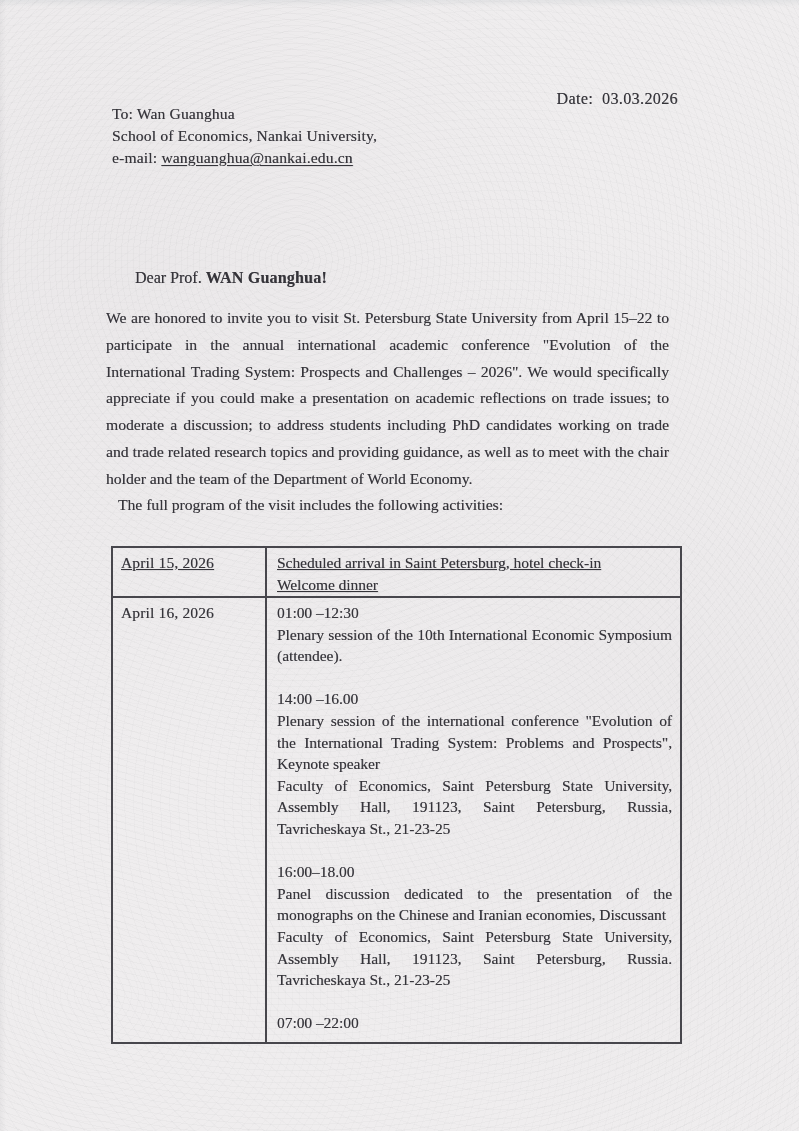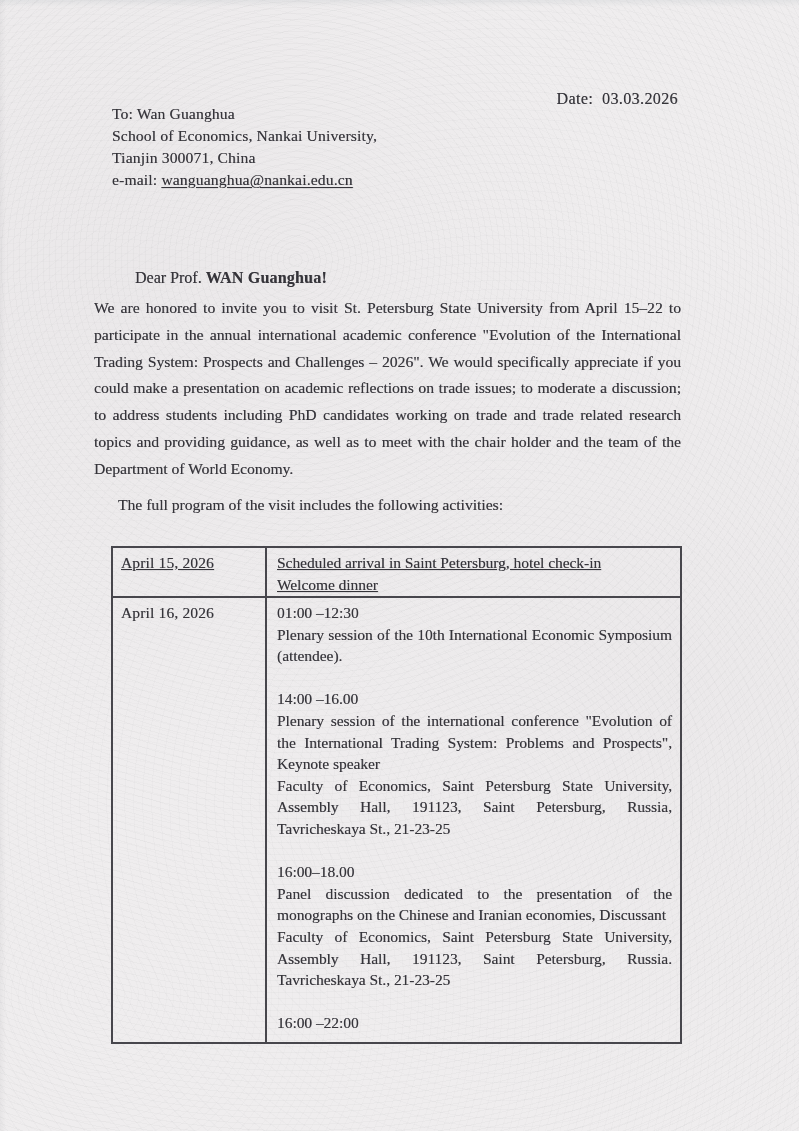--- a/index.html
+++ b/index.html
@@ -55,21 +55,21 @@
     width: 587px;
   }
   .salutation {
     margin: 0 0 2px 0;
     text-indent: 41px;
     font-size: 16px;
     line-height: 30px;
   }
   .salutation b { letter-spacing: 0.2px; }
   .body-par {
-    margin: 0;
+    margin: 12px;
     font-size: 15.6px;
     line-height: 26.8px;
     text-align: justify;
   }
   .program-intro {
     position: absolute;
     left: 94px;
     top: 496px;
     width: 587px;
     font-size: 15.6px;
@@ -112,21 +112,20 @@
 </head>
 <body>
 
 <div class="page">
 
   <div class="date-line">Date:  03.03.2026</div>
 
   <div class="address">
     <div>To: Wan Guanghua</div>
     <div>School of Economics, Nankai University,</div>
-    <div>Tianjin 300071, China</div>
     <div><span>e-mail: </span><span class="email">wanguanghua@nankai.edu.cn</span></div>
   </div>
 
   <div class="letter-block">
     <p class="salutation"><span>Dear Prof. </span><b>WAN Guanghua!</b></p>
     <p class="body-par">We are honored to invite you to visit St. Petersburg State University from April 15–22 to participate in the annual international academic conference "Evolution of the International Trading System: Prospects and Challenges – 2026". We would specifically appreciate if you could make a presentation on academic reflections on trade issues; to moderate a discussion; to address students including PhD candidates working on trade and trade related research topics and providing guidance, as well as to meet with the chair holder and the team of the Department of World Economy.</p>
   </div>
 
   <div class="program-intro">The full program of the visit includes the following activities:</div>
 
@@ -150,19 +149,19 @@
             <p>Plenary session of the 10th International Economic Symposium (attendee).</p>
             <p class="gap"></p>
             <p>14:00 –16.00</p>
             <p>Plenary session of the international conference "Evolution of the International Trading System: Problems and Prospects", Keynote speaker</p>
             <p>Faculty of Economics, Saint Petersburg State University, Assembly Hall, 191123, Saint Petersburg, Russia, Tavricheskaya St., 21-23-25</p>
             <p class="gap"></p>
             <p>16:00–18.00</p>
             <p>Panel discussion dedicated to the presentation of the monographs on the Chinese and Iranian economies, Discussant</p>
             <p>Faculty of Economics, Saint Petersburg State University, Assembly Hall, 191123, Saint Petersburg, Russia. Tavricheskaya St., 21-23-25</p>
             <p class="gap"></p>
-            <p>16:00 –22:00</p>
+            <p>07:00 –22:00</p>
           </td>
         </tr>
       </tbody>
   </table>
 
 </div>
 
 </body></html>

